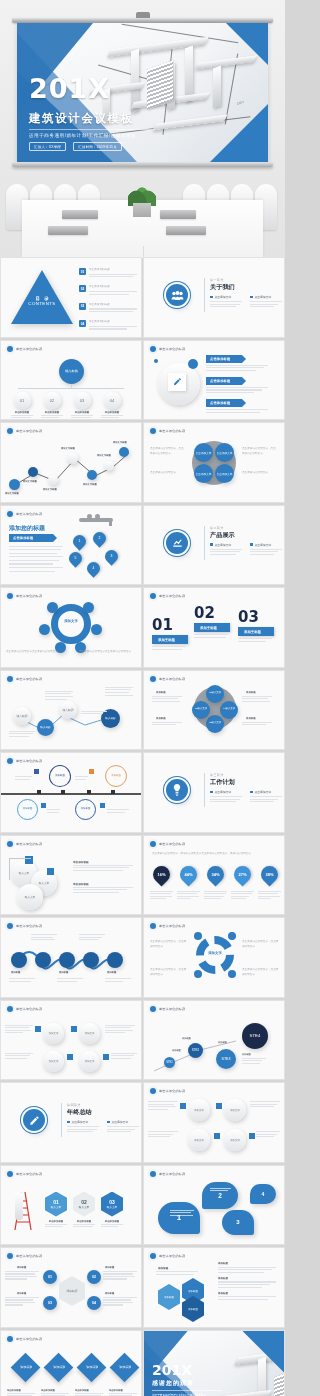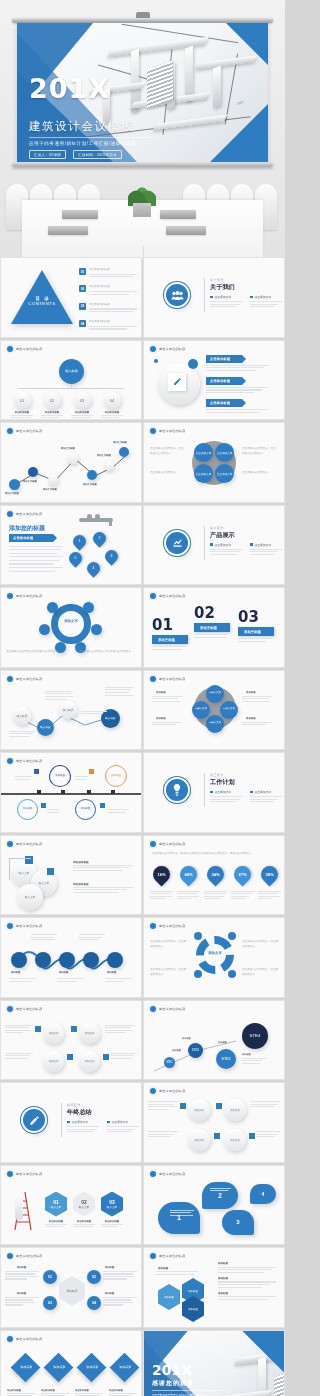--- a/index.html
+++ b/index.html
@@ -103,21 +103,21 @@
     background:#2f7dc0;
     clip-path:polygon(66px 16px, 66px 74px, 8px 74px);
   }
   .hero-txt { position:absolute; left:12px; top:52px; width:140px; color:#fff; }
   .hero-year {
     font-family:"DejaVu Sans", sans-serif;
     font-size:27px; font-weight:700; letter-spacing:1px; line-height:1;
     text-shadow:0 1px 2px rgba(0,0,0,.25);
   }
   .hero-title {
-    margin-top:17px; font-size:11.5px; font-weight:400; letter-spacing:1.6px;
+    margin-top:9px; font-size:11.5px; font-weight:700; letter-spacing:1.6px;
     text-shadow:0 1px 2px rgba(0,0,0,.25);
   }
   .hero-rule { margin-top:3px; width:126px; height:1px; background:rgba(255,255,255,.55); }
   .hero-sub { margin-top:3px; font-size:4.6px; letter-spacing:.5px; opacity:.95; }
   .hero-tags { margin-top:4px; display:flex; gap:7px; }
   .hero-tag {
     border:1px solid rgba(255,255,255,.75); border-radius:1px;
     padding:1.5px 4px; font-size:3.4px; letter-spacing:.3px;
   }
   

